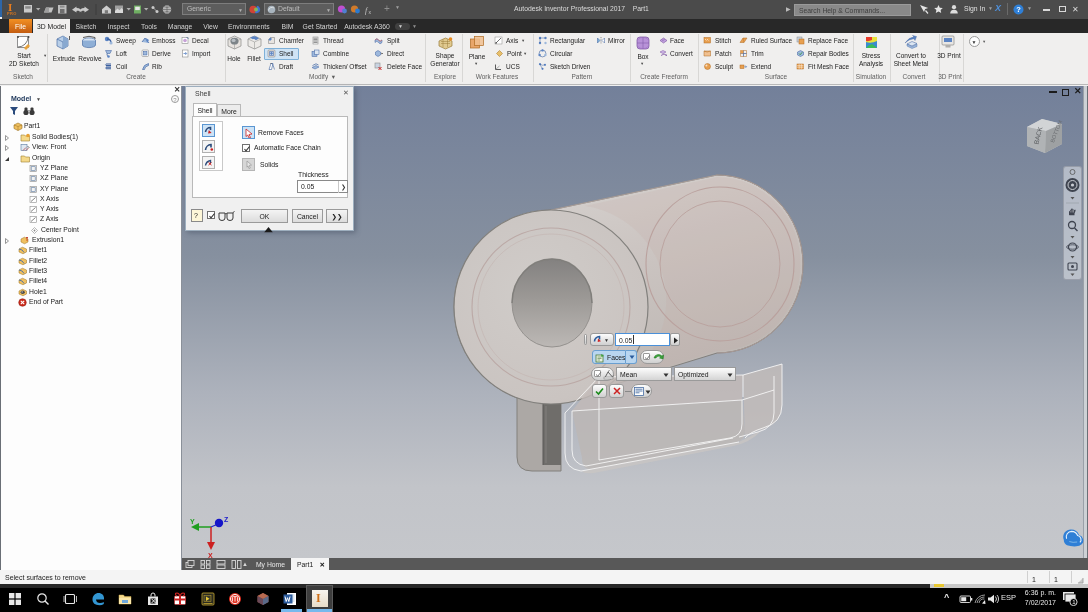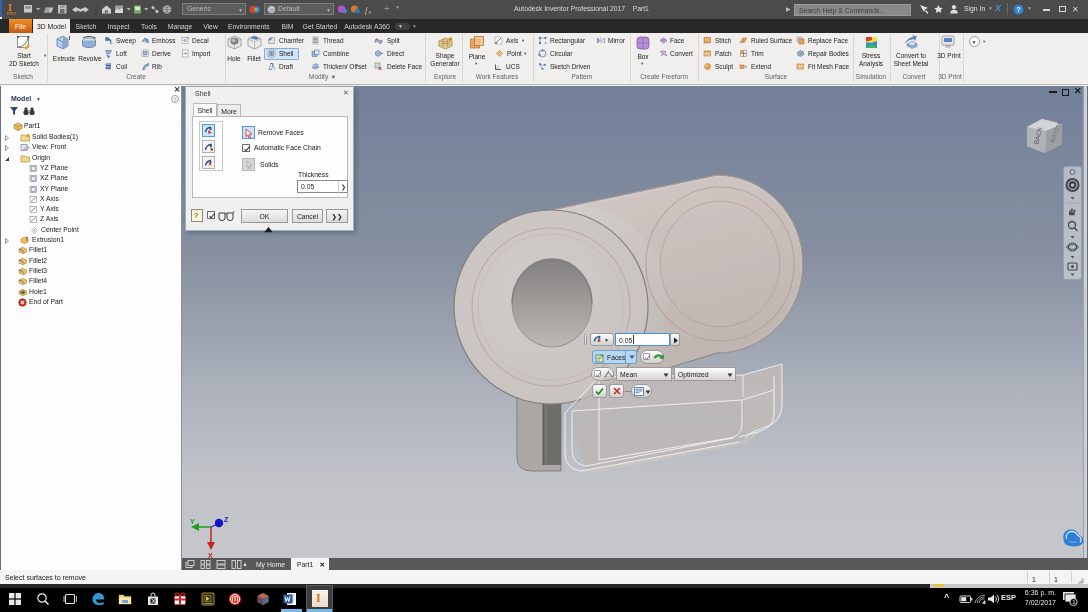--- a/index.html
+++ b/index.html
@@ -923,21 +923,21 @@
         <rect x="12" y="6" width="1.3" height="2.5" fill="#e8e8e8"></rect>
       </svg>
     <svg class="abs" style="left:973px;top:8px;" width="14" height="14" viewBox="0 0 14 14">
         <path d="M2 11 a10 10 0 0 1 10-8 M4 11 a7.5 7.5 0 0 1 7.5-6 M6 11 a5 5 0 0 1 5.5-4" stroke="#9a9a9a" stroke-width="1" fill="none"></path>
         <path d="M9 11.5 l3-3.5 .5 4 z" fill="#e8e8e8"></path>
       </svg>
     <svg class="abs" style="left:986px;top:8px;" width="14" height="14" viewBox="0 0 14 14">
         <path d="M2 5.5 h2.5 L8 2.8 V11.2 L4.5 8.5 H2 z" fill="#e8e8e8"></path>
         <path d="M9.5 4.5 a4 4 0 0 1 0 5 M11 3 a6 6 0 0 1 0 8" stroke="#e8e8e8" stroke-width=".9" fill="none"></path>
       </svg>
-    <div class="abs" style="left:1001px;top:9px;color:#e8e8e8;font-size:7.5px;font-weight:bold;">ESP</div>
+    <div class="abs" style="left:1001px;top:9px;color:#e8e8e8;font-size:7.5px;font-weight:normal;">ESP</div>
     <div class="abs" style="left:1022px;top:4px;width:34px;color:#e8e8e8;font-size:7px;text-align:right;line-height:10px;">6:36 p. m.<br>7/02/2017</div>
     <svg class="abs" style="left:1062px;top:7px;" width="16" height="15" viewBox="0 0 16 15">
         <rect x="1" y="1" width="11" height="8" fill="#e8e8e8"></rect>
         <rect x="3" y="3" width="11" height="8" fill="#e8e8e8" stroke="#000" stroke-width=".8"></rect>
         <circle cx="11.5" cy="11" r="3.6" fill="#000" stroke="#e8e8e8" stroke-width=".9"></circle>
         <text x="10.2" y="13.2" font-size="6" fill="#e8e8e8">1</text>
       </svg>
     </div>
 </div>
 

